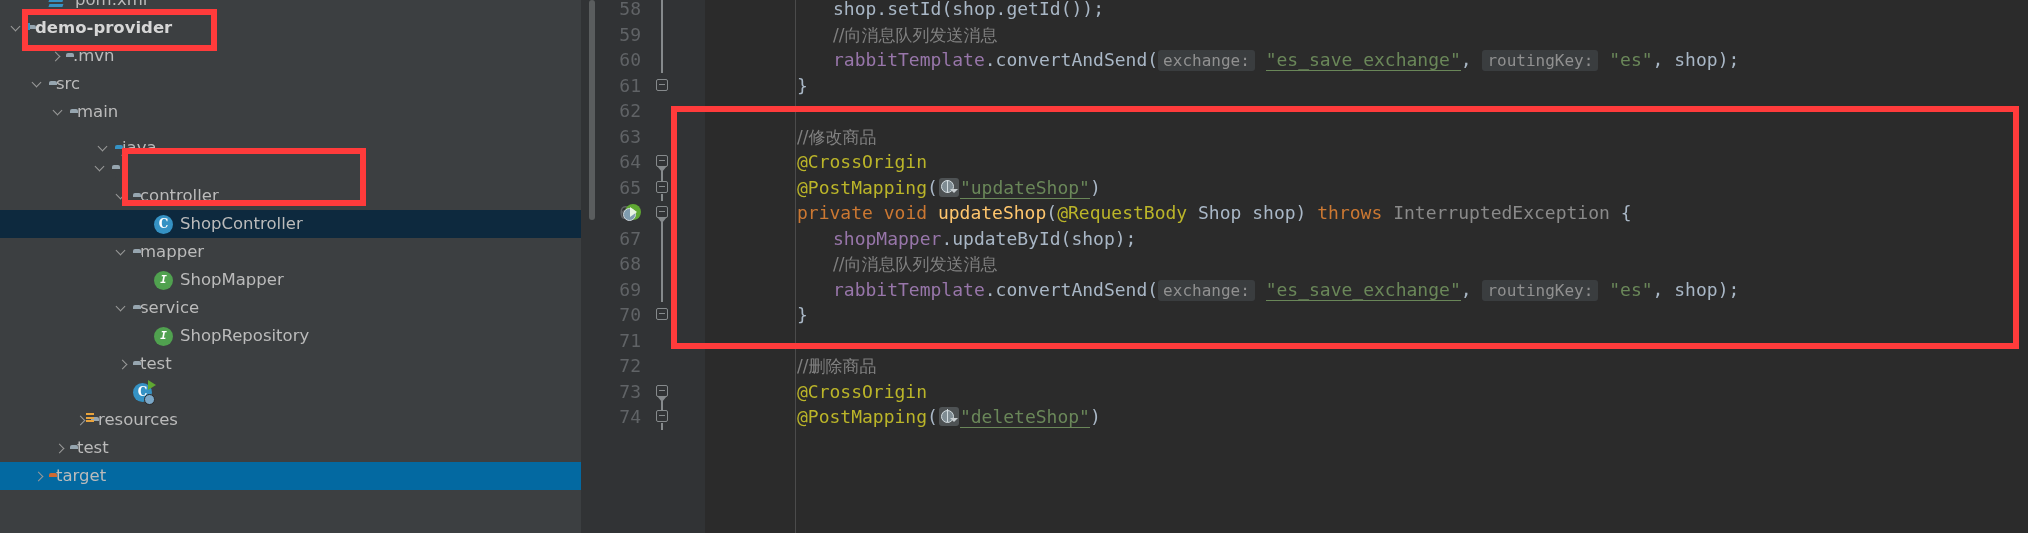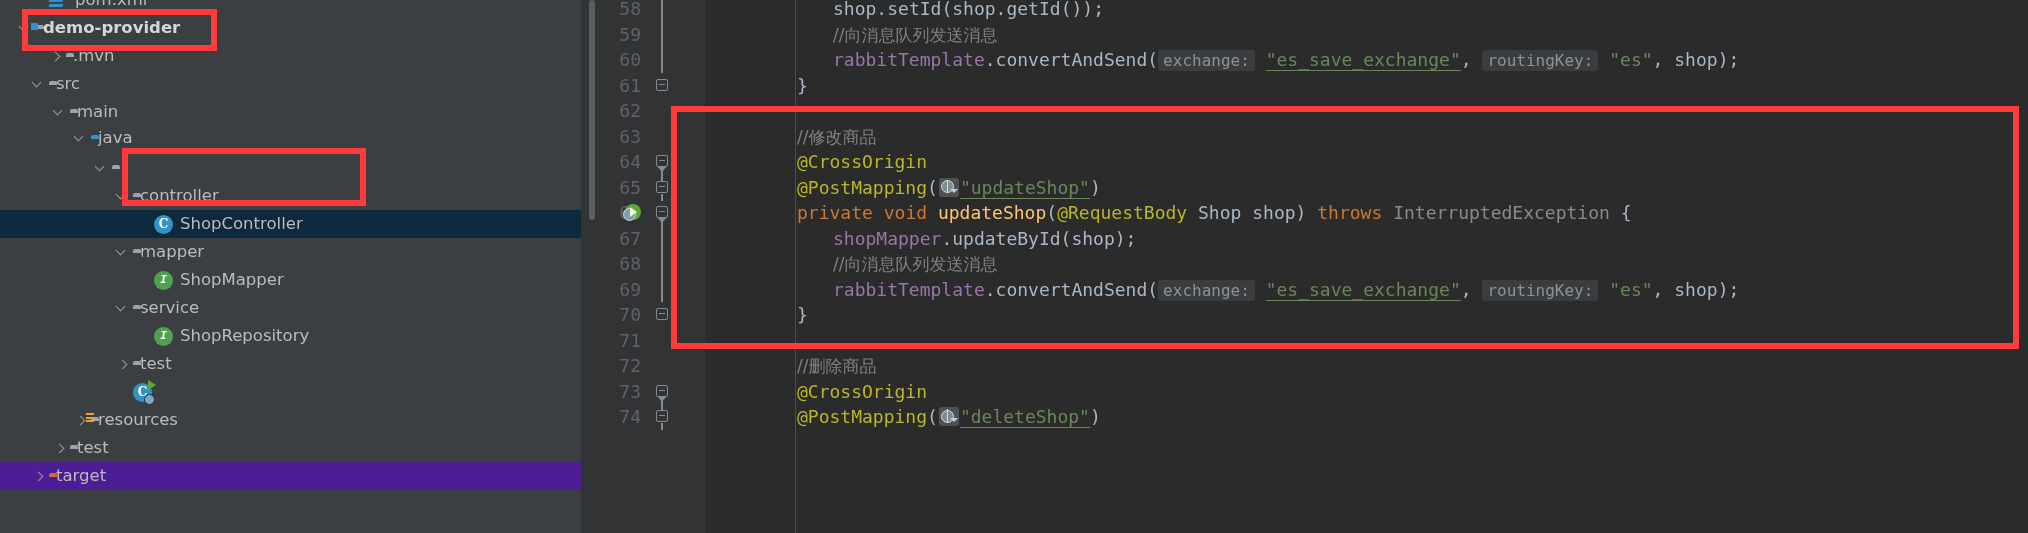--- a/index.html
+++ b/index.html
@@ -14,21 +14,21 @@
   .tree{
     position:relative;width:581px;height:533px;background:#3c3f41;
     flex:0 0 581px;overflow:hidden;
   }
   .row{
     position:relative;height:28px;line-height:28px;
     display:flex;align-items:center;white-space:nowrap;
     color:#bbbbbb;font-size:16.5px;
   }
   .row.sel{background:#0d293e;}
-  .row.tgt{background:#4c1d95;}
+  .row.tgt{background:#0369a1;}
   .arrow{
     width:13px;height:13px;flex:0 0 13px;position:relative;margin-right:3px;
   }
   .arrow.r::before,.arrow.d::before{
     content:"";position:absolute;left:2px;top:3px;
     width:6px;height:6px;border-right:1.7px solid #9a9a9a;border-bottom:1.7px solid #9a9a9a;
   }
   .arrow.r::before{transform:rotate(-45deg);}
   .arrow.d::before{transform:rotate(45deg);top:1px;left:0px;}
   .arrow.none::before{content:none;}
@@ -147,21 +147,21 @@
   <div class="tree" id="tree">
       <div class="row" style="position: absolute; left: 0px; top: -14px; width: 581px;">
         <span style="display:inline-block;width:33px"></span>
         <span class="arrow none"></span>
         <span class="ico xml">
           <i style="top:7px"></i>
           <i style="top:12px"></i>
         </span>
         <span class="lbl">pom.xml</span>
       </div>
-      <div class="row" style="position: absolute; left: 8px; top: 14px; width: 581px;">
+      <div class="row" style="position: absolute; left: 0px; top: 14px; width: 581px;">
         <span style="display:inline-block;width:12px"></span>
         <span class="arrow d"></span>
         <span class="ico"><span class="fld"><span class="badge"></span></span></span>
         <span class="lbl bold">demo-provider</span>
       </div>
       <div class="row" style="position: absolute; left: 17px; top: 42px; width: 581px;">
         <span style="display:inline-block;width:33px"></span>
         <span class="arrow r"></span>
         <span class="ico"><span class="fld"></span></span>
         <span class="lbl">.mvn</span>
@@ -171,21 +171,21 @@
         <span class="arrow d"></span>
         <span class="ico"><span class="fld"></span></span>
         <span class="lbl">src</span>
       </div>
       <div class="row" style="position: absolute; left: 0px; top: 98px; width: 581px;">
         <span style="display:inline-block;width:54px"></span>
         <span class="arrow d"></span>
         <span class="ico"><span class="fld"></span></span>
         <span class="lbl">main</span>
       </div>
-      <div class="row" style="position: absolute; left: 0px; top: 124px; width: 581px;">
+      <div class="row" style="position: absolute; left: 0px; top: 134px; width: 581px; padding-left: 24px;">
         <span style="display:inline-block;width:75px"></span>
         <span class="arrow d"></span>
         <span class="ico"><span class="fld blue"></span></span>
         <span class="lbl">java</span>
       </div>
       <div class="row" style="position: absolute; left: 0px; top: 154px; width: 581px;">
         <span style="display:inline-block;width:96px"></span>
         <span class="arrow d"></span>
         <span class="ico"><span class="pkg"></span></span>
       </div>

